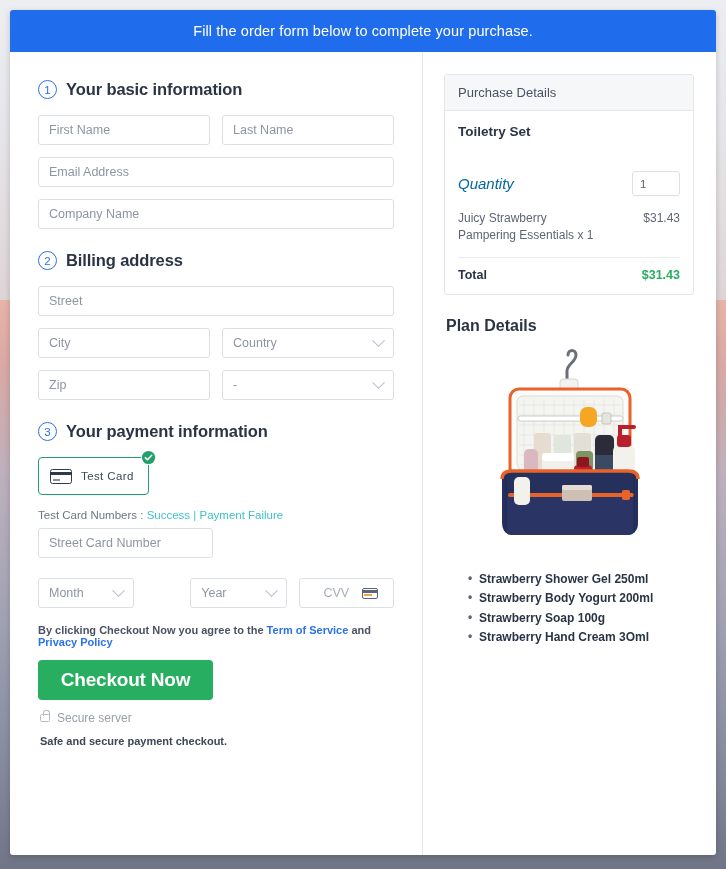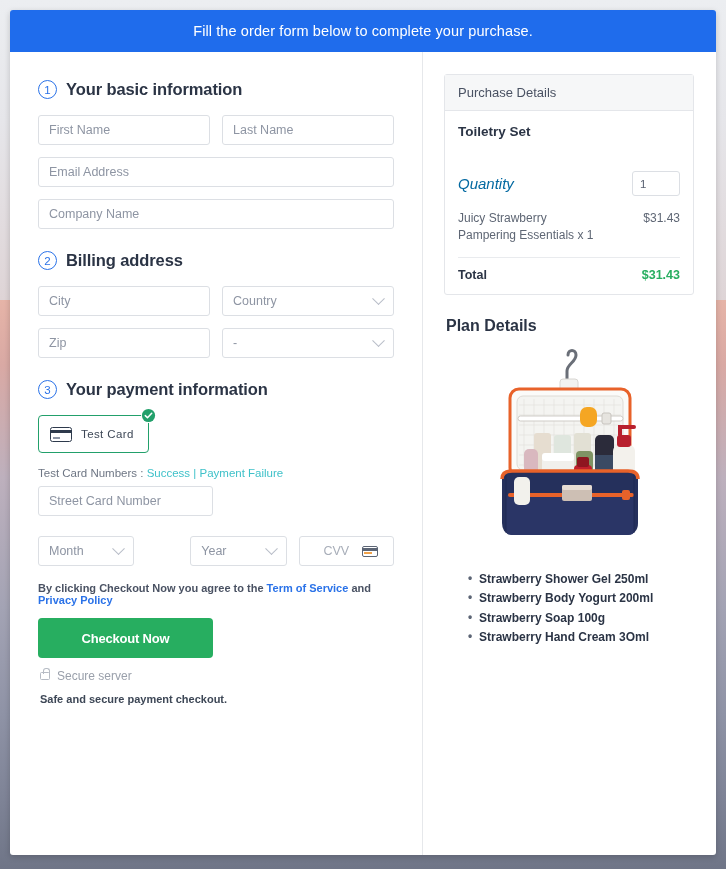--- a/index.html
+++ b/index.html
@@ -160,21 +160,21 @@
   .terms {
     font-size: 11px; color: #4a5263; margin: 16px 0 12px 0; font-weight: 600;
   }
   .terms a { color: #2a72e8; text-decoration: none; }
 
   .checkout-btn {
     background: #27ae60;
     color: #fff;
     border: none; border-radius: 4px;
     width: 175px; height: 40px;
-    font-size: 13px; font-weight: 700;
+    font-size: 19px; font-weight: 700;
     font-family: "Liberation Sans", sans-serif;
     cursor: pointer;
     letter-spacing: -0.2px;
   }
   .secure {
     display: flex; align-items: center; gap: 7px;
     margin: 11px 0 10px 2px;
     font-size: 12px; color: #9aa0ab;
   }
   .lock {
@@ -281,20 +281,25 @@
           <span class="ph">Company Name</span>
         </div>
       </div>
 
       
       <div class="sec-head mt-sec">
         <span class="sec-num">2</span>
         <span class="sec-title">Billing address</span>
       </div>
 
+      <div class="row">
+        <div class="fld full">
+          <span class="ph">Street</span>
+        </div>
+      </div>
 
       <div class="row">
         <div class="fld half">
           <span class="ph">City</span>
         </div>
         <div class="fld half sel">
           <span class="ph">Country</span>
           <span class="chev"></span>
         </div>
       </div>

